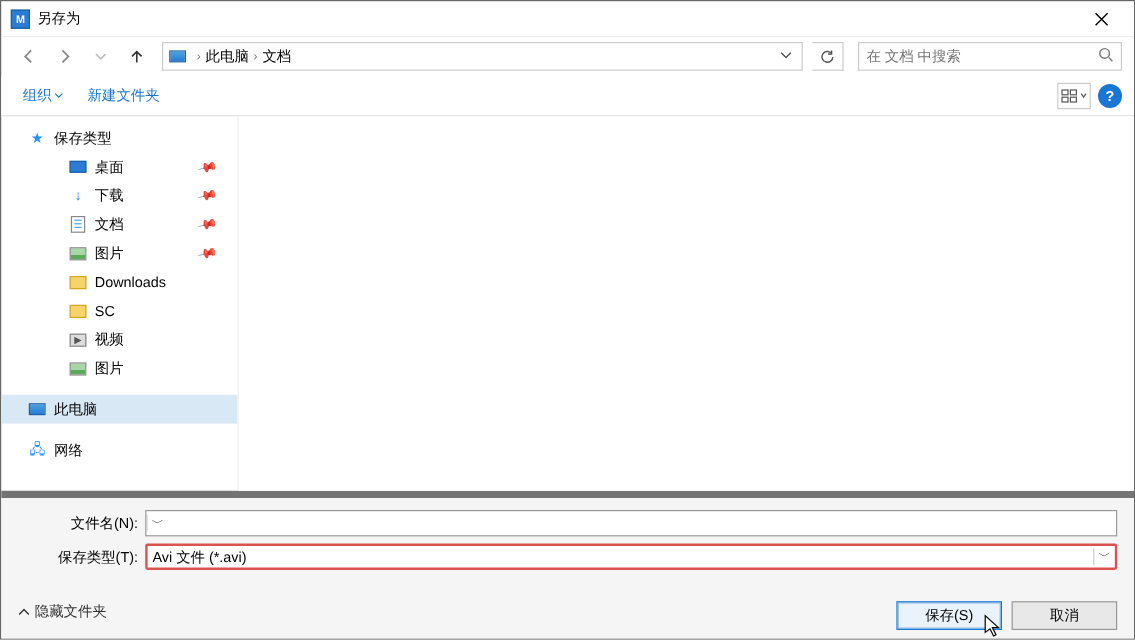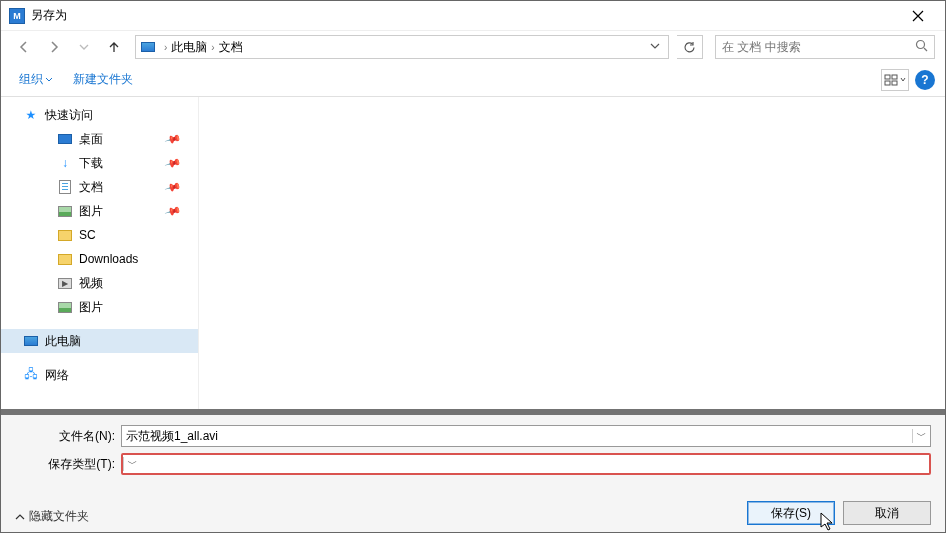--- a/index.html
+++ b/index.html
@@ -59,21 +59,21 @@
 
   
   .bottomform { border-top:6px solid #737373; background:#f5f5f5; padding:10px 14px 23px 14px; }
   .formrow { display:flex; align-items:center; margin-bottom:6px; }
   .formrow label { width:100px; text-align:right; margin-right:6px; }
   .formrow .field { flex:1; height:22px; border:1px solid #999; background:#fff; display:flex; align-items:center; }
   .formrow .field input { flex:1; border:none; outline:none; padding:0 4px; background:transparent; }
   .formrow .field .dd { width:18px; text-align:center; color:#555; border-left:1px solid #ccc; cursor:pointer; font-size:10px; }
   .highlight-field { border:2px solid #d9534f !important; border-radius:2px; }
 
-  .btnrow { display:flex; align-items:flex-end; margin-top:26px; }
+  .btnrow { display:flex; align-items:flex-start; margin-top:26px; }
   .hidef { display:flex; align-items:center; gap:4px; cursor:pointer; color:#333; }
   .btnrow .spacer { flex:1; }
   .winbtn { width:88px; height:24px; border:1px solid #999; background:#e8e8e8; margin-left:8px; cursor:pointer; display:flex; align-items:center; justify-content:center; }
   .winbtn.primary { border:1px solid #1976d2; box-shadow:0 0 0 1px #8ab8e6 inset; background:#eaf3fb;margin-left:37px; }
 
   .cursor { position:absolute; pointer-events:none; }
 </style>
 </head>
 <body>
 
@@ -169,21 +169,21 @@
     <div class="helpbtn">
       <span>?</span>
     </div>
   </div>
 </div>
 
 <div class="bodyarea">
   <div class="sidebar">
     <div class="treeitem">
       <span class="ticon i-star">★</span>
-      <span>快速访问</span>
+      <span>保存类型</span>
     </div>
     <div class="treeitem level2">
       <span class="ticon">
           <span class="i-desktop"></span>
         </span>
       <span>桌面</span>
       <span class="pin">📌</span>
     </div>
     <div class="treeitem level2">
       <span class="ticon i-down">↓</span>
@@ -201,27 +201,27 @@
       <span class="ticon">
           <span class="i-pic"></span>
         </span>
       <span>图片</span>
       <span class="pin">📌</span>
     </div>
     <div class="treeitem level2">
       <span class="ticon">
           <span class="i-folder"></span>
         </span>
+      <span>Downloads</span>
+    </div>
+    <div class="treeitem level2">
+      <span class="ticon">
+          <span class="i-folder"></span>
+        </span>
       <span>SC</span>
-    </div>
-    <div class="treeitem level2">
-      <span class="ticon">
-          <span class="i-folder"></span>
-        </span>
-      <span>Downloads</span>
     </div>
     <div class="treeitem level2">
       <span class="ticon">
           <span class="i-vid">▶</span>
         </span>
       <span>视频</span>
     </div>
     <div class="treeitem level2">
       <span class="ticon">
           <span class="i-pic"></span>
@@ -241,27 +241,27 @@
       <span>网络</span>
     </div>
   </div>
   <div class="mainpane"></div>
 </div>
 
 <div class="bottomform">
   <div class="formrow">
     <label>文件名(N):</label>
     <div class="field">
-      <input value="示范视频1_all.avi" style="">
       <span class="dd">﹀</span>
     </div>
   </div>
   <div class="formrow">
     <label>保存类型(T):</label>
     <div class="field highlight-field">
+      <input readonly="" value="Avi 文件 (*.avi)" style="">
       <span class="dd">﹀</span>
     </div>
   </div>
 
   <div class="btnrow">
     <div class="hidef">
       <svg width="10" height="10" viewBox="0 0 10 10">
           <path d="M1 7 L5 3 L9 7" stroke="#333" stroke-width="1.2" fill="none"></path>
         </svg>
       <span>隐藏文件夹</span>

